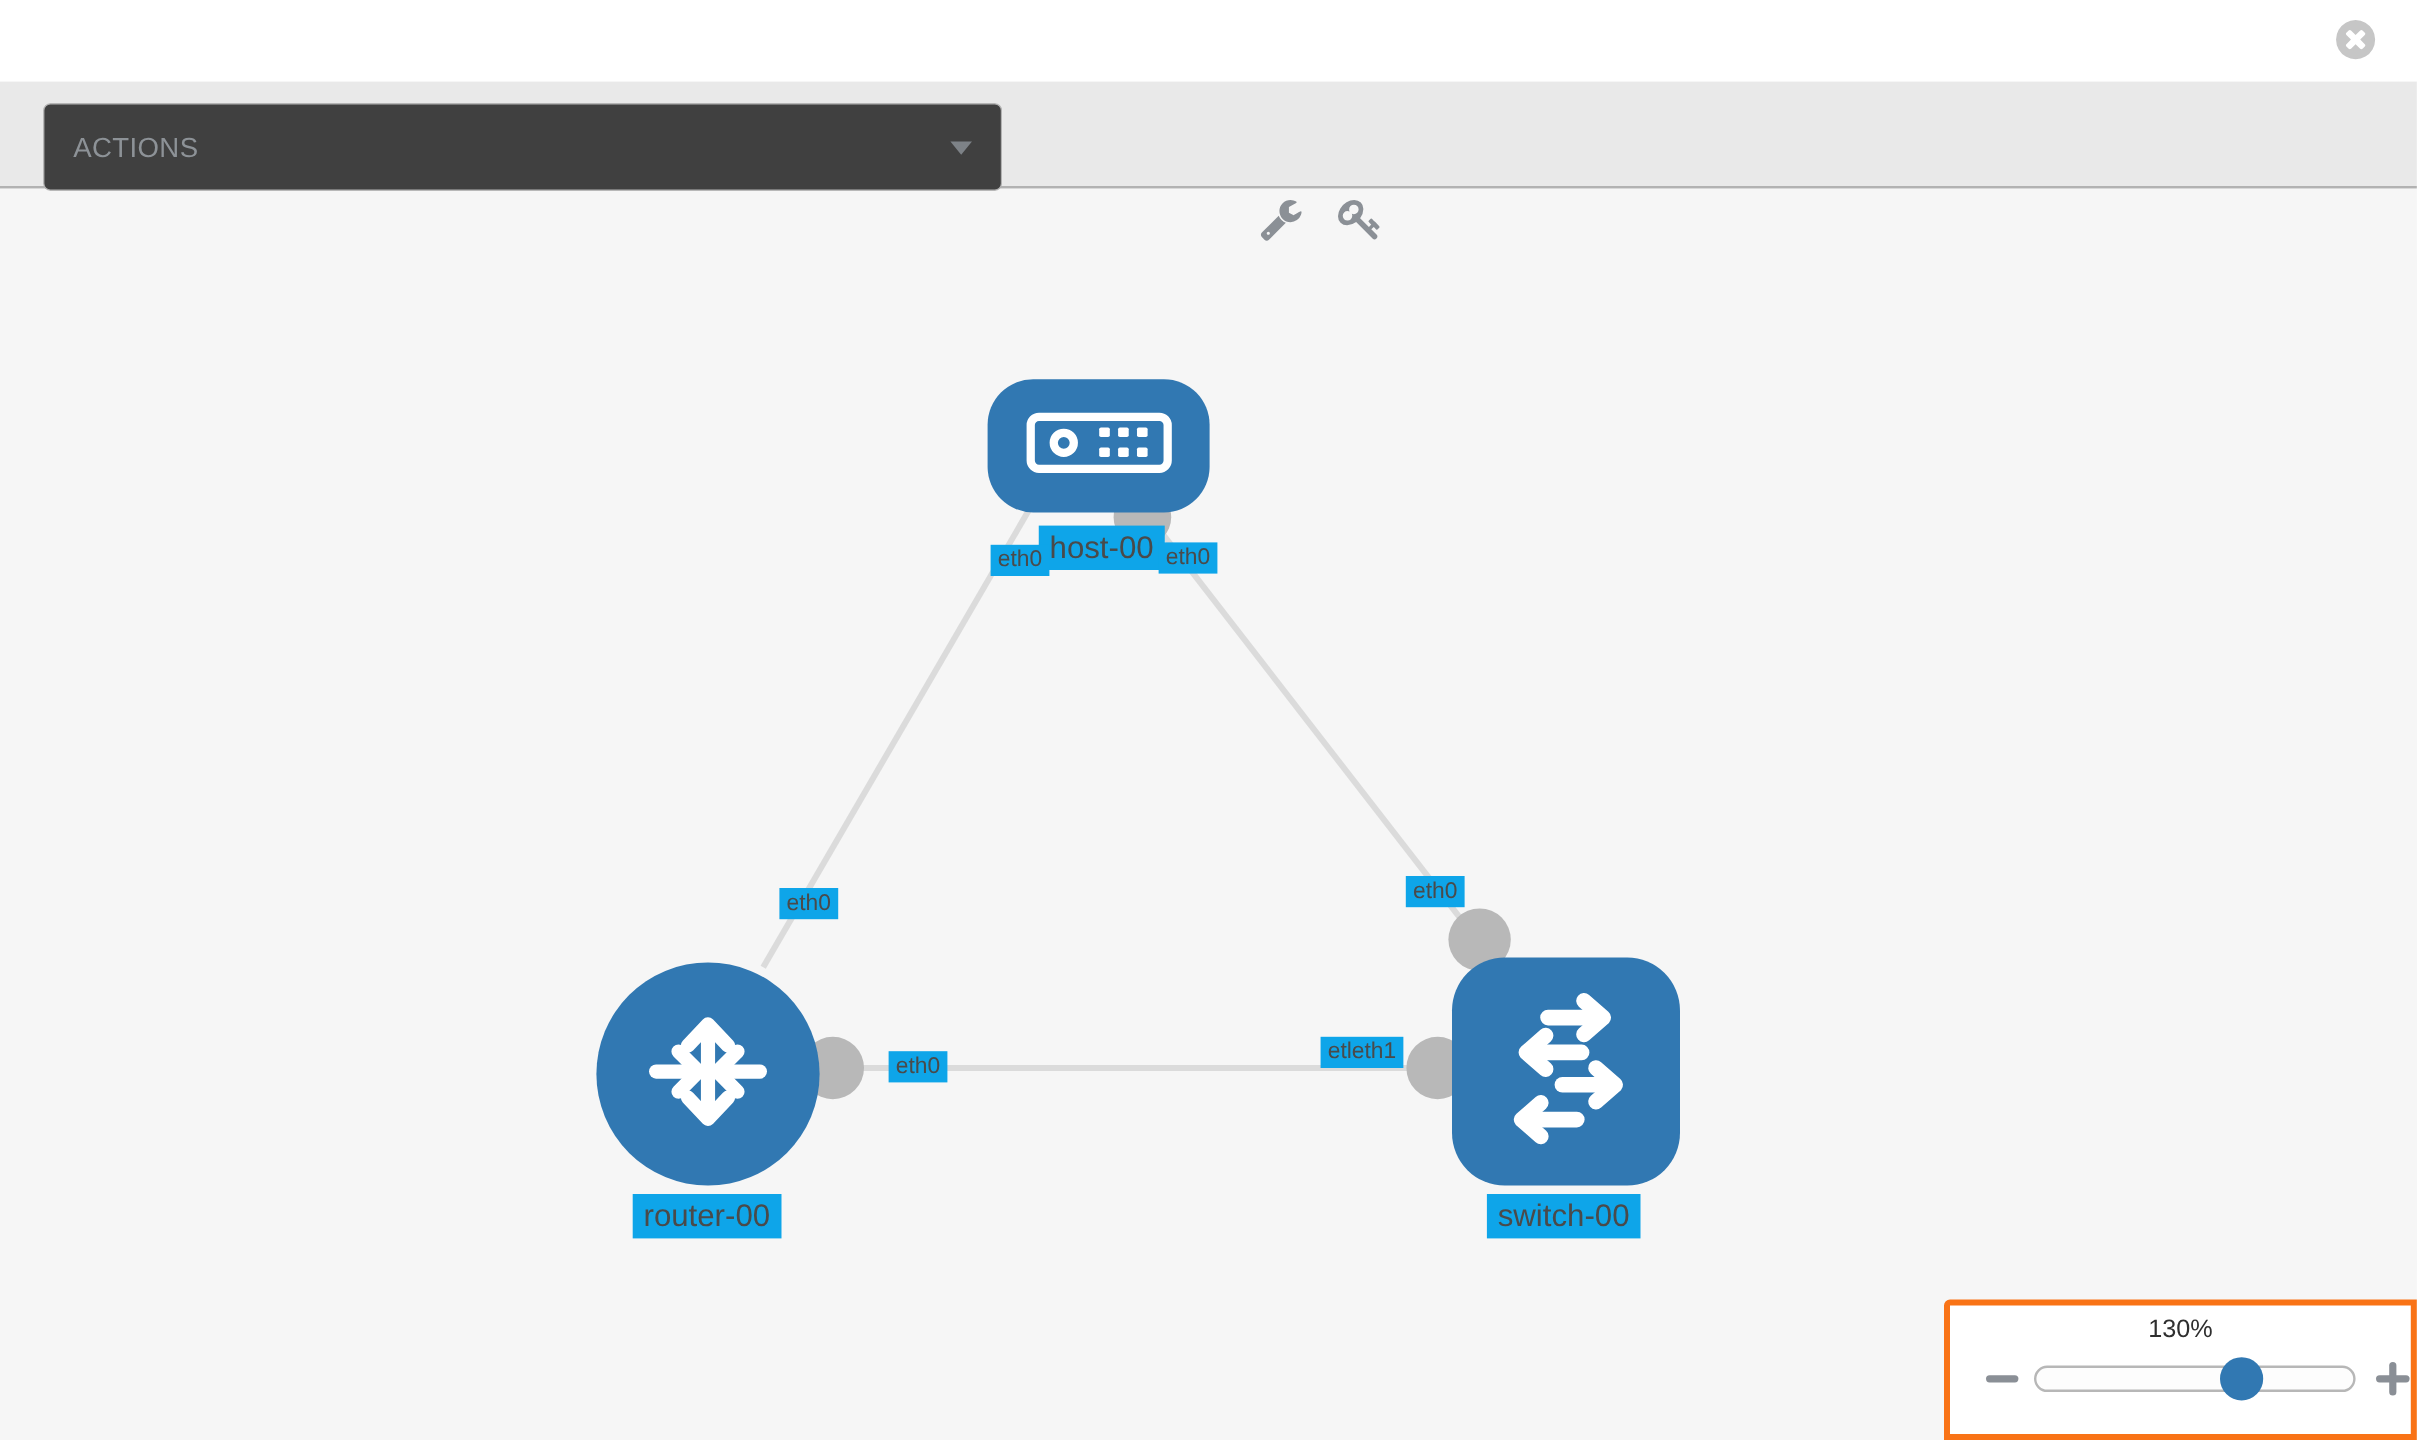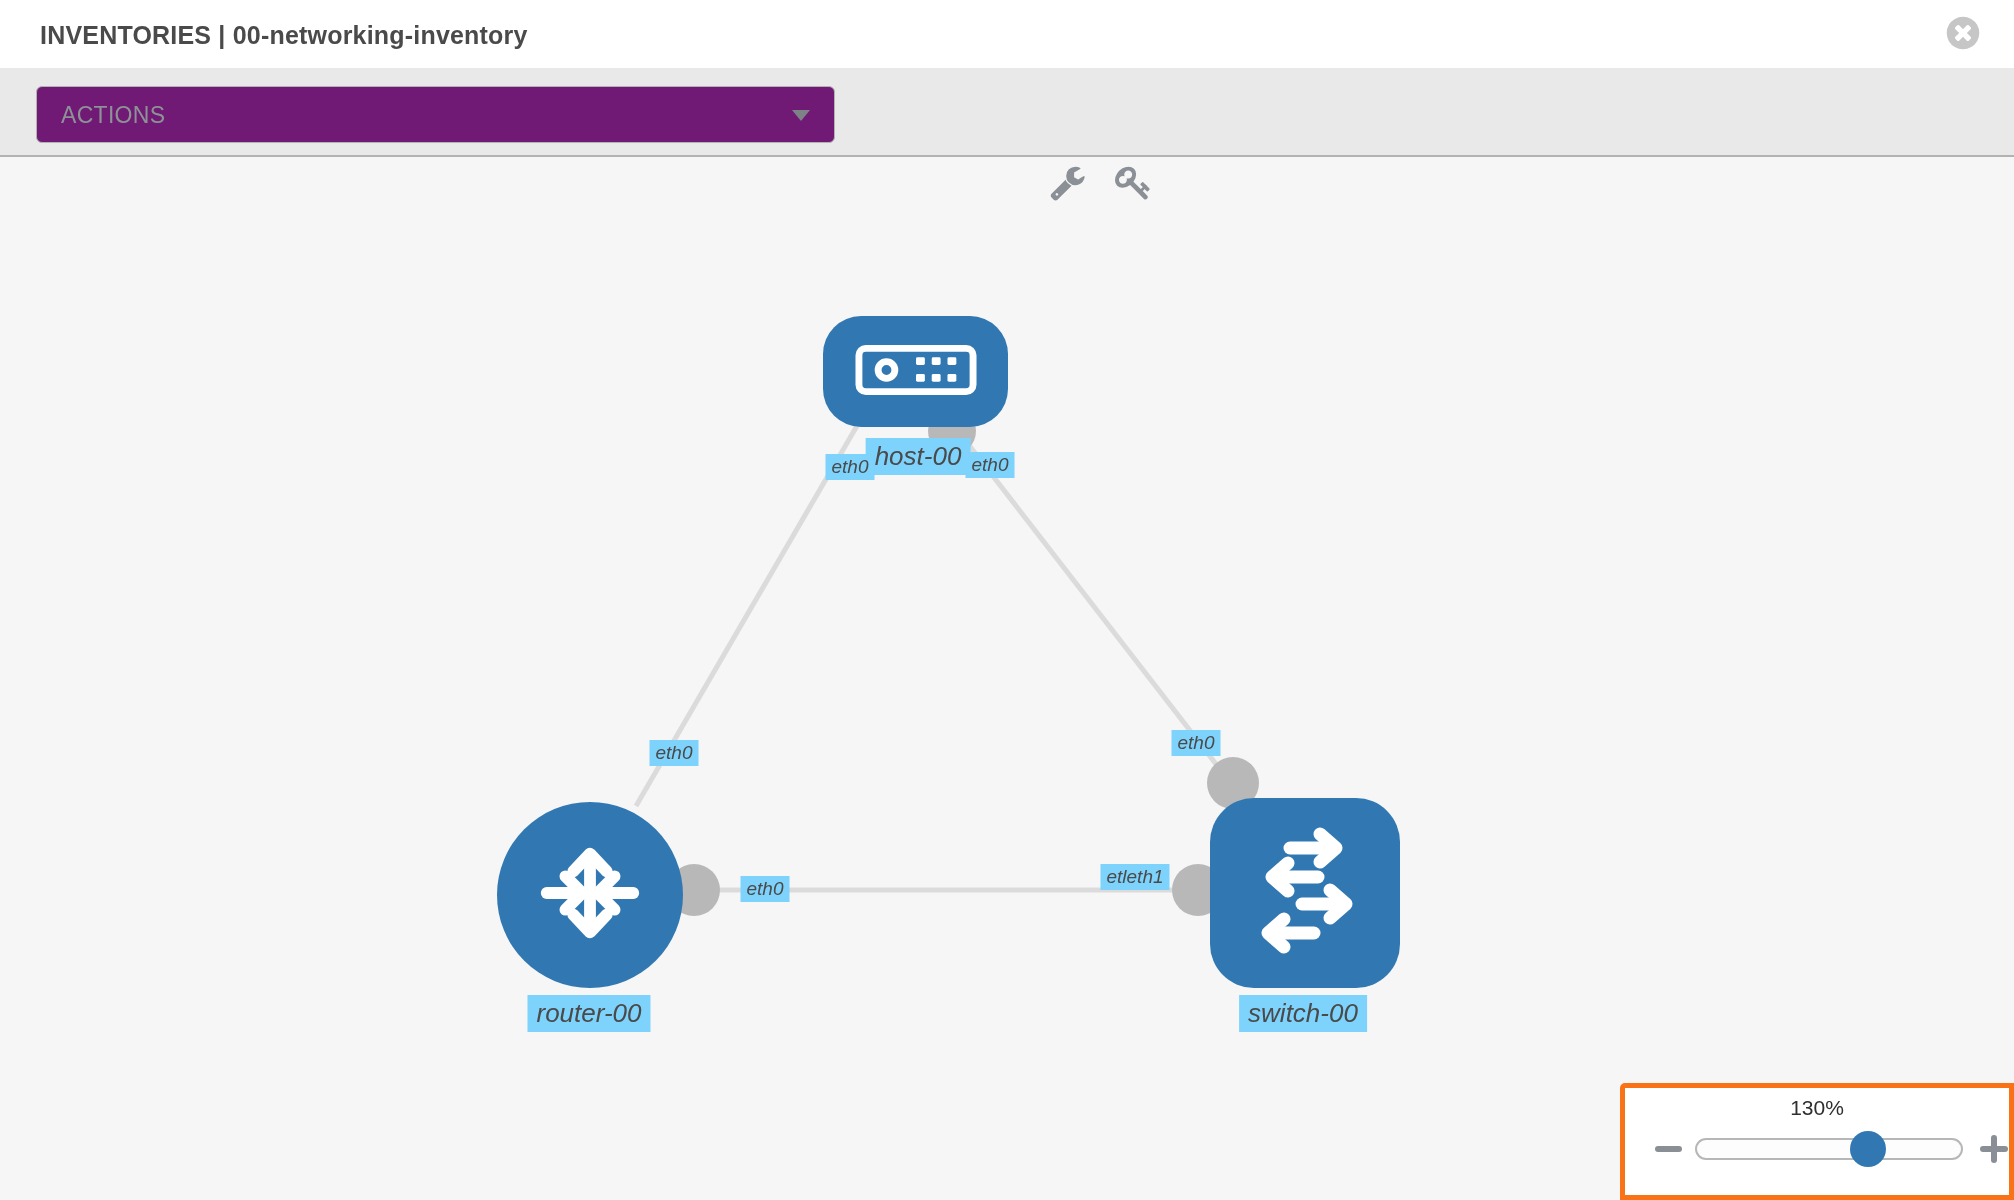--- a/index.html
+++ b/index.html
@@ -8,53 +8,52 @@
     background:#ffffff;
     font-family:"Liberation Sans", sans-serif;
     -webkit-font-smoothing:antialiased;
   }
   
   .header{position:absolute;left:0;top:0;width:2014px;height:68px;background:#ffffff;z-index:6;}
   .page-title{position:absolute;left:40px;top:0;line-height:70px;font-size:25px;font-weight:700;color:#4a4a4a;letter-spacing:.2px;white-space:nowrap;}
   .close-btn{position:absolute;left:1944px;top:14px;width:38px;height:38px;cursor:pointer;}
   
   .toolbar{position:absolute;left:0;top:68px;width:2014px;height:89px;background:#e9e9e9;border-bottom:2px solid #b2b2b2;box-sizing:border-box;z-index:6;}
-  .select-box{position:absolute;top:18px;height:57px;background:#701a75;border:1px solid #b3b3b3;border-radius:6px;box-sizing:border-box;cursor:pointer;}
+  .select-box{position:absolute;top:18px;height:73px;background:#404040;border:1px solid #b3b3b3;border-radius:6px;box-sizing:border-box;cursor:pointer;}
   .select-box .select-label{position:absolute;left:24px;top:50%;transform:translateY(-50%);font-size:23px;color:#8d9297;letter-spacing:.3px;}
   .caret{position:absolute;right:24px;top:50%;margin-top:-5px;width:0;height:0;border-left:9px solid transparent;border-right:9px solid transparent;border-top:11px solid #7d8287;}
   .actions-select{left:36px;width:799px;}
   .search-select{left:1183px;width:795px;}
   .tool-icon{position:absolute;top:96px;width:37px;height:37px;cursor:pointer;}
   .wrench-pos{left:1049px;}
   .key-pos{left:1115px;}
   
   .canvas{position:absolute;left:0;top:157px;width:2014px;height:1043px;background:#f6f6f6;z-index:1;}
   .graph-svg{position:absolute;left:0;top:0;}
   .node{position:absolute;background:#3178b2;display:flex;align-items:center;justify-content:center;cursor:pointer;z-index:2;}
   .node-host{left:823px;top:159px;width:185px;height:111px;border-radius:38px;}
   .node-router{left:497px;top:645px;width:186px;height:186px;border-radius:50%;}
   .node-switch{left:1210px;top:641px;width:190px;height:190px;border-radius:44px;}
-  .chip{position:absolute;background:#7dd3fc;color:#4a4a4a;white-space:nowrap;transform:translateX(-50%);z-index:3;font-style:italic;}
+  .chip{position:absolute;background:#0ea5e9;color:#4a4a4a;white-space:nowrap;transform:translateX(-50%);z-index:3;}
   .name-chip{font-size:26px;padding:3px 9px;}
   .eth-chip{font-size:19px;padding:2px 6px;}
   
   .zoom-panel{position:absolute;left:1620px;top:1083px;width:394px;height:117px;background:#ffffff;border:5px solid #f97316;border-top-left-radius:5px;box-sizing:border-box;z-index:5;}
   .zoom-value{position:absolute;left:0;top:8px;width:100%;text-align:center;font-size:21px;color:#2f2f2f;}
   .minus-bar{position:absolute;left:30px;top:58px;width:27px;height:6px;border-radius:3px;background:#8a8f96;cursor:pointer;}
   .plus-wrap{position:absolute;left:352px;top:44px;width:34px;height:34px;cursor:pointer;}
   .plus-wrap .h{position:absolute;left:3px;top:14px;width:28px;height:6px;border-radius:3px;background:#8a8f96;}
   .plus-wrap .v{position:absolute;left:14px;top:3px;width:6px;height:28px;border-radius:3px;background:#8a8f96;}
   .slider-track{position:absolute;left:70px;top:50px;width:268px;height:22px;background:#fdfdfd;border:2px solid #b7b7b7;border-radius:12px;box-sizing:border-box;cursor:pointer;}
   .slider-thumb{position:absolute;left:225px;top:43px;width:36px;height:36px;border-radius:50%;background:#3178b2;cursor:grab;}
 </style>
 </head>
 <body>
 
 <div class="header">
-  <div class="page-title">INVENTORIES | 00-networking-inventory</div>
   <div class="close-btn">
     <span>
       <svg width="38" height="38" viewBox="0 0 1792 1792">
         <path fill="#c6c6c6" d="M1277 1122q0-26-19-45l-181-181 181-181q19-19 19-45 0-27-19-46l-90-90q-19-19-46-19-26 0-45 19l-181 181-181-181q-19-19-45-19-27 0-46 19l-90 90q-19 19-19 46 0 26 19 45l181 181-181 181q-19 19-19 45 0 27 19 46l90 90q19 19 46 19 26 0 45-19l181-181 181 181q19 19 45 19 27 0 46-19l90-90q19-19 19-46zm387-226q0 209-103 385.5T1281.5 1561 896 1664t-385.5-103T231 1281.5 128 896t103-385.5T510.5 231 896 128t385.5 103T1561 510.5 1664 896z"></path>
       </svg>
     </span>
   </div>
 </div>
 
 <div class="toolbar">

